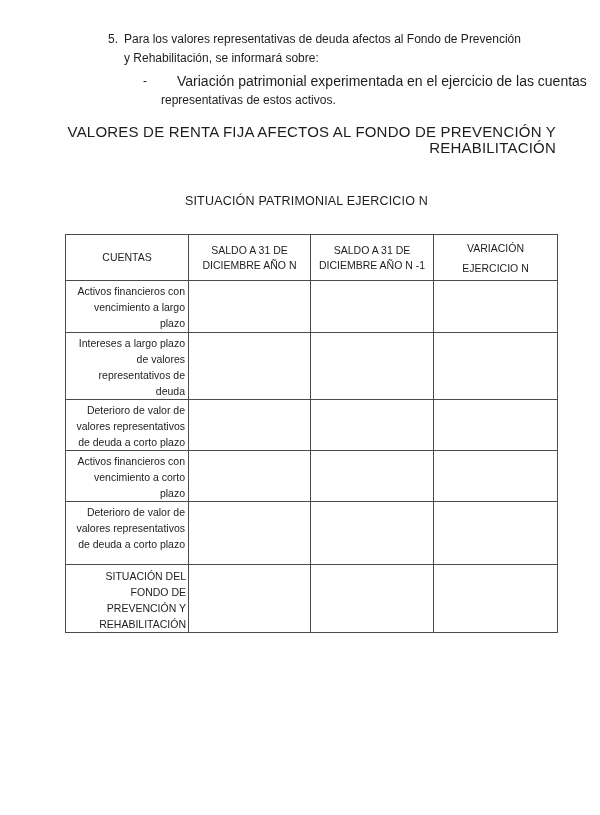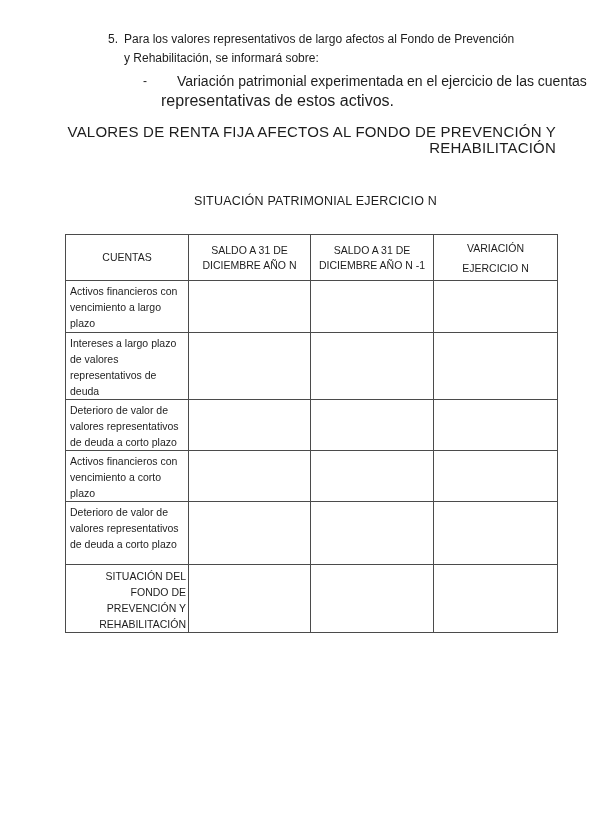--- a/index.html
+++ b/index.html
@@ -30,31 +30,31 @@
   .bullet-dash {
     position: absolute; left: 143px; top: 72px;
     font-size: 12px; line-height: 19px;
   }
   .bullet-line-1 {
     position: absolute; left: 177px; top: 72px;
     font-size: 14px; line-height: 19px;
   }
   .bullet-line-2 {
     position: absolute; left: 161px; top: 91px;
-    font-size: 16px; line-height: 19px;
+    font-size: 12px; line-height: 19px;
   }
 
   
   .section-heading {
     position: absolute; left: 65px; top: 124px; width: 491px;
     text-align: right;
     font-size: 15px; line-height: 16px; letter-spacing: 0.2px;
   }
   .table-title {
-    position: absolute; left: 70px; top: 194px; width: 491px;
+    position: absolute; left: 61px; top: 194px; width: 491px;
     text-align: center;
     font-size: 12.5px; letter-spacing: 0.2px;
   }
 
   
   .tbl {
     position: absolute; left: 65px; top: 234px;
     border-collapse: collapse; table-layout: fixed;
     width: 492px;
   }
@@ -67,38 +67,38 @@
   .tbl thead tr { height: 46px; }
   .tbl th {
     vertical-align: middle; text-align: center;
     line-height: 15px; padding: 2px 1px;
   }
   .hdr-gap { line-height: 20px; }
   .tbl td { vertical-align: top; }
   td.account {
     padding: 2px 3px 0 4px;
     line-height: 16px;
-    text-align: left;
+    text-align: right;
   }
   td.account.centered { text-align: right; padding: 3px 2px 0; }
   .tbl tbody tr:nth-child(1) { height: 52px; }
   .tbl tbody tr:nth-child(2) { height: 63px; }
   .tbl tbody tr:nth-child(3) { height: 50px; }
   .tbl tbody tr:nth-child(4) { height: 50px; }
   .tbl tbody tr:nth-child(5) { height: 63px; }
   .tbl tbody tr:nth-child(6) { height: 52px; }
   .tbl tbody tr:nth-child(7) { height: 64px; }
 </style>
 </head>
 <body>
 
 <div class="page">
 
   <span class="para-number">5.</span>
-  <div class="para-text pre">Para los valores representativos de largo afectos al Fondo de Prevención
+  <div class="para-text pre">Para los valores representativas de deuda afectos al Fondo de Prevención
 y Rehabilitación, se informará sobre:</div>
 
   <span class="bullet-dash">-</span>
   <div class="bullet-line-1">Variación patrimonial experimentada en el ejercicio de las cuentas</div>
   <div class="bullet-line-2">representativas de estos activos.</div>
 
   <div class="section-heading pre">VALORES DE RENTA FIJA AFECTOS AL FONDO DE PREVENCIÓN Y
 REHABILITACIÓN</div>
 
   <div class="table-title">SITUACIÓN PATRIMONIAL EJERCICIO N</div>

